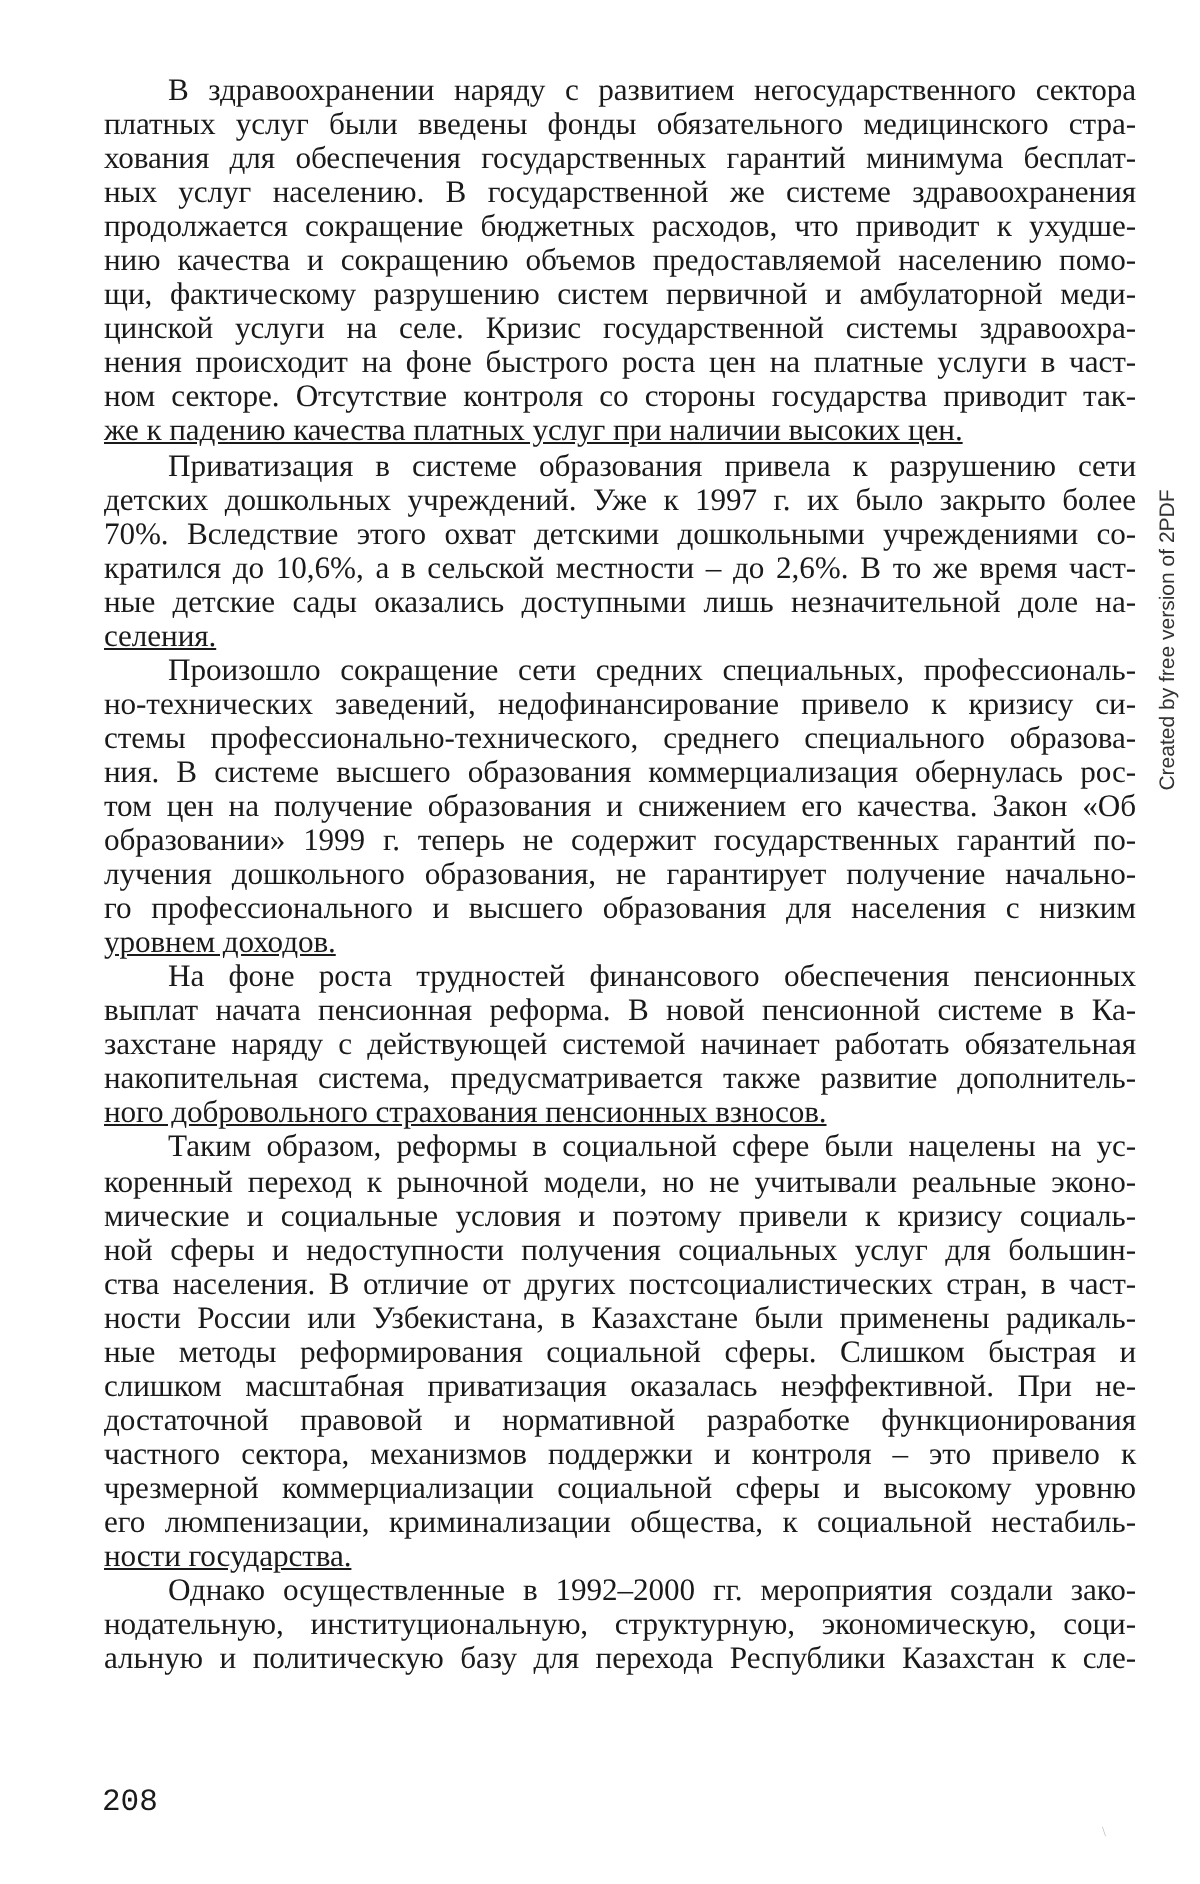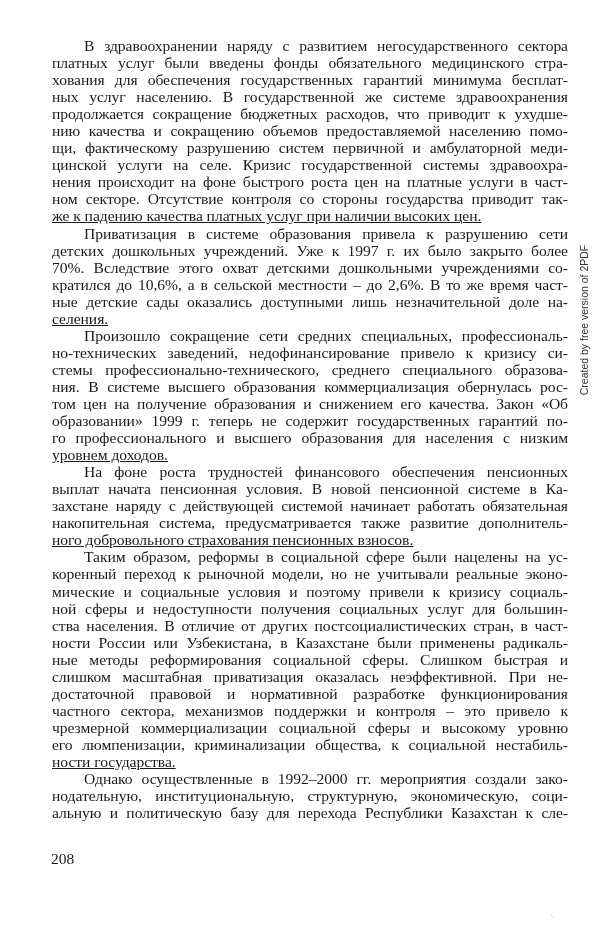--- a/index.html
+++ b/index.html
@@ -34,24 +34,25 @@
     .line.last {
       text-align-last: left;
       text-decoration: underline;
     }
     .line.indent {
       padding-left: 32px;
     }
     .page-number {
       position: absolute;
       left: 51px;
-      top: 850px;
+      top: 892px;
       font-size: 15.5px;
       line-height: 18px;
       color: #1a1a1a;
+      font-family: Liberation Mono, monospace;
     }
     .watermark {
       position: absolute;
       left: 584px;
       top: 320px;
       transform: translate(-50%, -50%) rotate(-90deg);
       font-family: "Liberation Sans", "DejaVu Sans", sans-serif;
       font-size: 10.5px;
       color: #333333;
       white-space: nowrap;
@@ -95,27 +96,28 @@
     <span class="line last">селения.</span>
   </div>
 
   <div>
     <span class="line indent">Произошло сокращение сети средних специальных, профессиональ-</span>
     <span class="line">но-технических заведений, недофинансирование привело к кризису си-</span>
     <span class="line">стемы профессионально-технического, среднего специального образова-</span>
     <span class="line">ния. В системе высшего образования коммерциализация обернулась рос-</span>
     <span class="line">том цен на получение образования и снижением его качества. Закон «Об</span>
     <span class="line">образовании» 1999 г. теперь не содержит государственных гарантий по-</span>
+    <span class="line">лучения дошкольного образования, не гарантирует получение начально-</span>
     <span class="line">го профессионального и высшего образования для населения с низким</span>
     <span class="line last">уровнем доходов.</span>
   </div>
 
   <div>
     <span class="line indent">На фоне роста трудностей финансового обеспечения пенсионных</span>
-    <span class="line">выплат начата пенсионная условия. В новой пенсионной системе в Ка-</span>
+    <span class="line">выплат начата пенсионная реформа. В новой пенсионной системе в Ка-</span>
     <span class="line">захстане наряду с действующей системой начинает работать обязательная</span>
     <span class="line">накопительная система, предусматривается также развитие дополнитель-</span>
     <span class="line last">ного добровольного страхования пенсионных взносов.</span>
   </div>
 
   <div>
     <span class="line indent">Таким образом, реформы в социальной сфере были нацелены на ус-</span>
     <span class="line">коренный переход к рыночной модели, но не учитывали реальные эконо-</span>
     <span class="line">мические и социальные условия и поэтому привели к кризису социаль-</span>
     <span class="line">ной сферы и недоступности получения социальных услуг для большин-</span>

